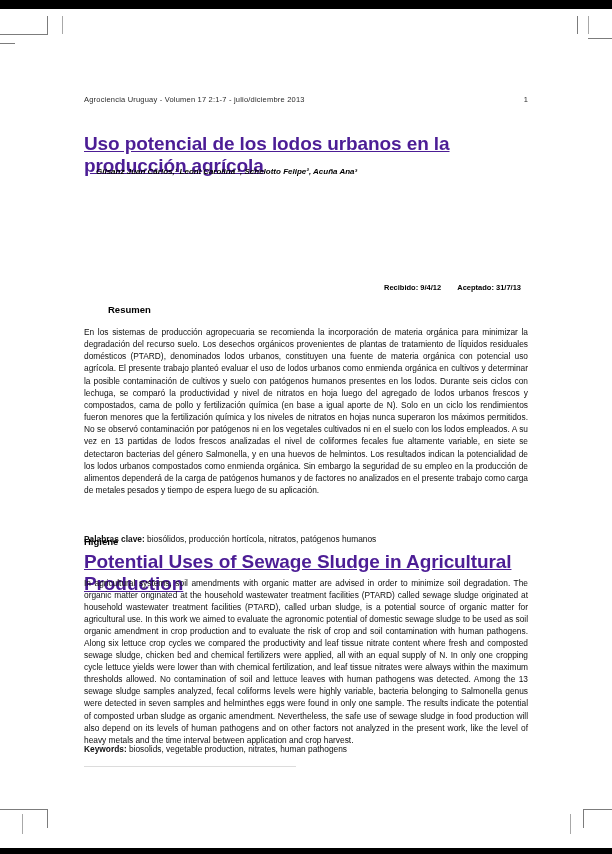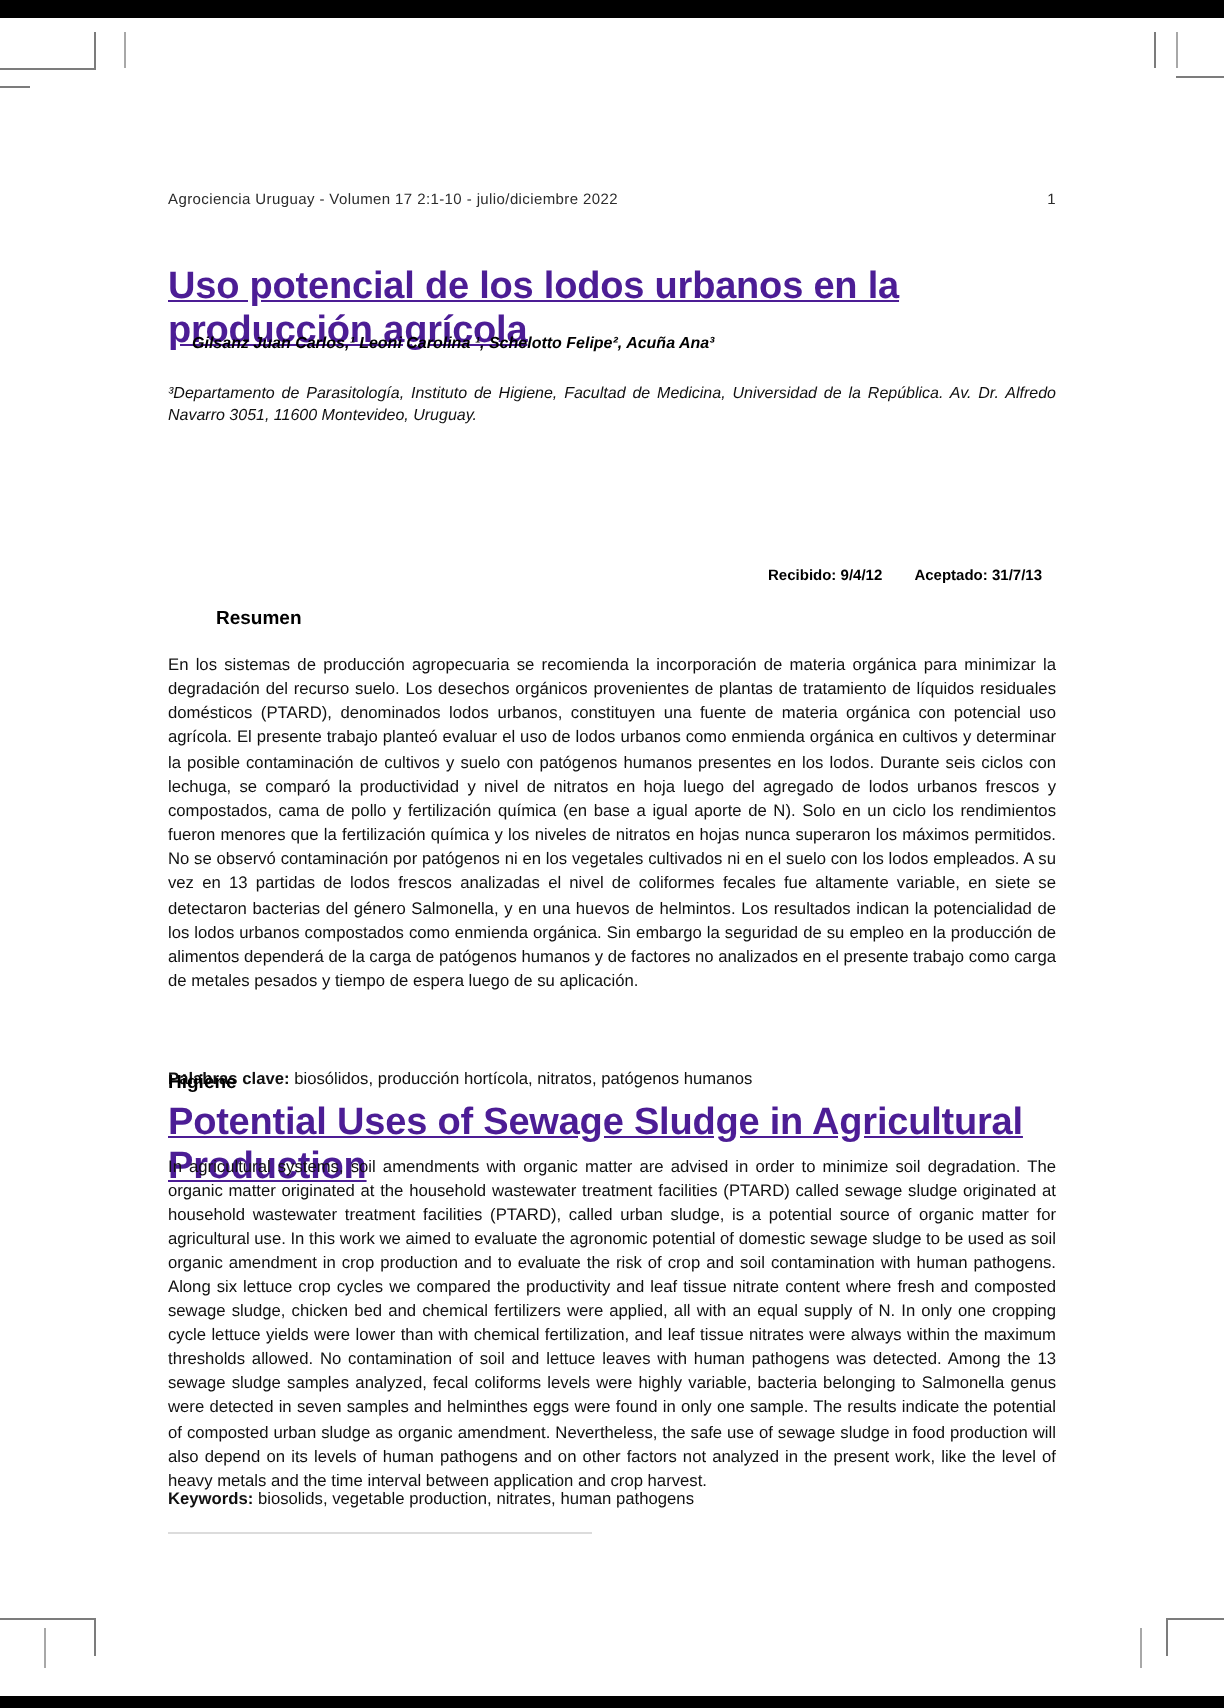--- a/index.html
+++ b/index.html
@@ -70,30 +70,29 @@
 
 <div class="abs mark" style="left:0; top:809px; width:48px; height:1px;"></div>
 <div class="abs mark" style="left:47px; top:810px; width:1px; height:18px;"></div>
 <div class="abs mark light" style="left:22px; top:814px; width:1px; height:20px;"></div>
 
 <div class="abs mark" style="left:583px; top:809px; width:29px; height:1px;"></div>
 <div class="abs mark" style="left:583px; top:810px; width:1px; height:18px;"></div>
 <div class="abs mark light" style="left:570px; top:814px; width:1px; height:20px;"></div>
 
 <div class="abs running-header">
-  <span>Agrociencia Uruguay - Volumen 17 2:1-10 - julio/diciembre 2022</span>
+  <span>Agrociencia Uruguay - Volumen 17 2:1-7 - julio/diciembre 2013</span>
   <span>1</span>
 </div>
 
 <h1 class="abs title-es" style="margin:0;">Uso potencial de los lodos urbanos en la producción agrícola</h1>
 
 <div class="abs authors">Gilsanz Juan Carlos,¹ Leoni Carolina ¹, Schelotto Felipe², Acuña Ana³</div>
 
 <div class="abs affiliations">
-  <p>³Departamento de Parasitología, Instituto de Higiene, Facultad de Medicina, Universidad de la República. Av. Dr. Alfredo Navarro 3051, 11600 Montevideo, Uruguay.</p>
 </div>
 
 <div class="abs dates">
   <span>Recibido: 9/4/12</span>
   <span>Aceptado: 31/7/13</span>
 </div>
 
 <h2 class="abs section-heading resumen-heading" style="margin:0;padding-left:24px;">Resumen</h2>
 <p class="abs body-par resumen-body" style="margin:0;">En los sistemas de producción agropecuaria se recomienda la incorporación de materia orgánica para minimizar la degradación del recurso suelo. Los desechos orgánicos provenientes de plantas de tratamiento de líquidos residuales domésticos (PTARD), denominados lodos urbanos, constituyen una fuente de materia orgánica con potencial uso agrícola. El presente trabajo planteó evaluar el uso de lodos urbanos como enmienda orgánica en cultivos y determinar la posible contaminación de cultivos y suelo con patógenos humanos presentes en los lodos. Durante seis ciclos con lechuga, se comparó la productividad y nivel de nitratos en hoja luego del agregado de lodos urbanos frescos y compostados, cama de pollo y fertilización química (en base a igual aporte de N). Solo en un ciclo los rendimientos fueron menores que la fertilización química y los niveles de nitratos en hojas nunca superaron los máximos permitidos. No se observó contaminación por patógenos ni en los vegetales cultivados ni en el suelo con los lodos empleados. A su vez en 13 partidas de lodos frescos analizadas el nivel de coliformes fecales fue altamente variable, en siete se detectaron bacterias del género Salmonella, y en una huevos de helmintos. Los resultados indican la potencialidad de los lodos urbanos compostados como enmienda orgánica. Sin embargo la seguridad de su empleo en la producción de alimentos dependerá de la carga de patógenos humanos y de factores no analizados en el presente trabajo como carga de metales pesados y tiempo de espera luego de su aplicación.</p>
 <div class="abs kw-line palabras-line">

